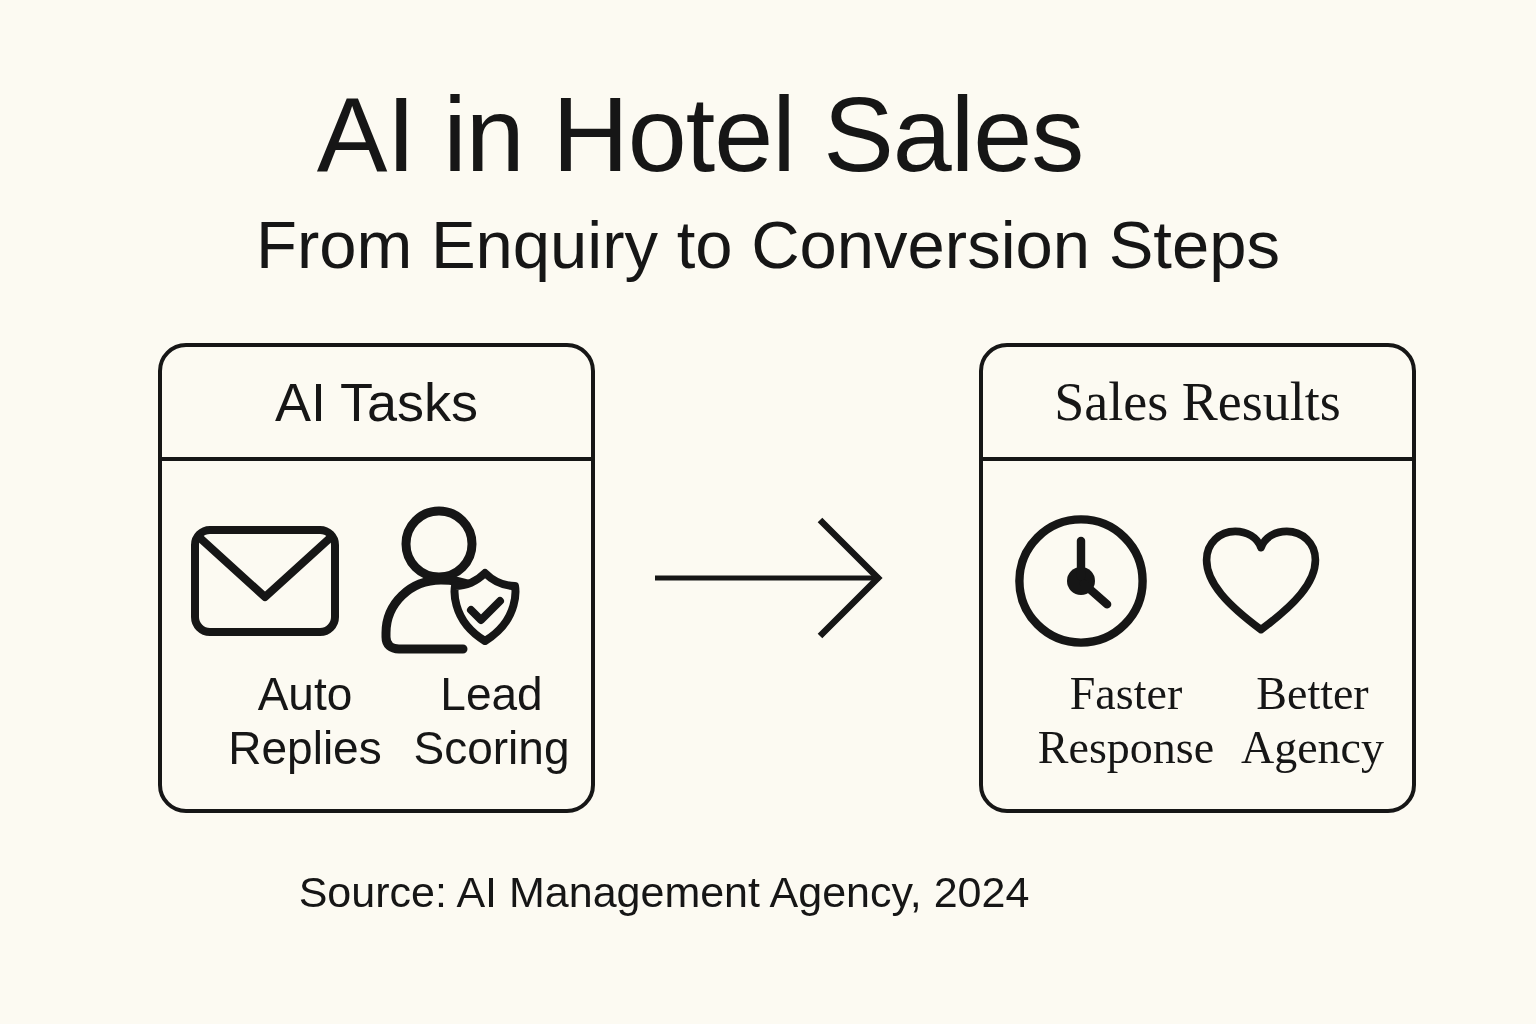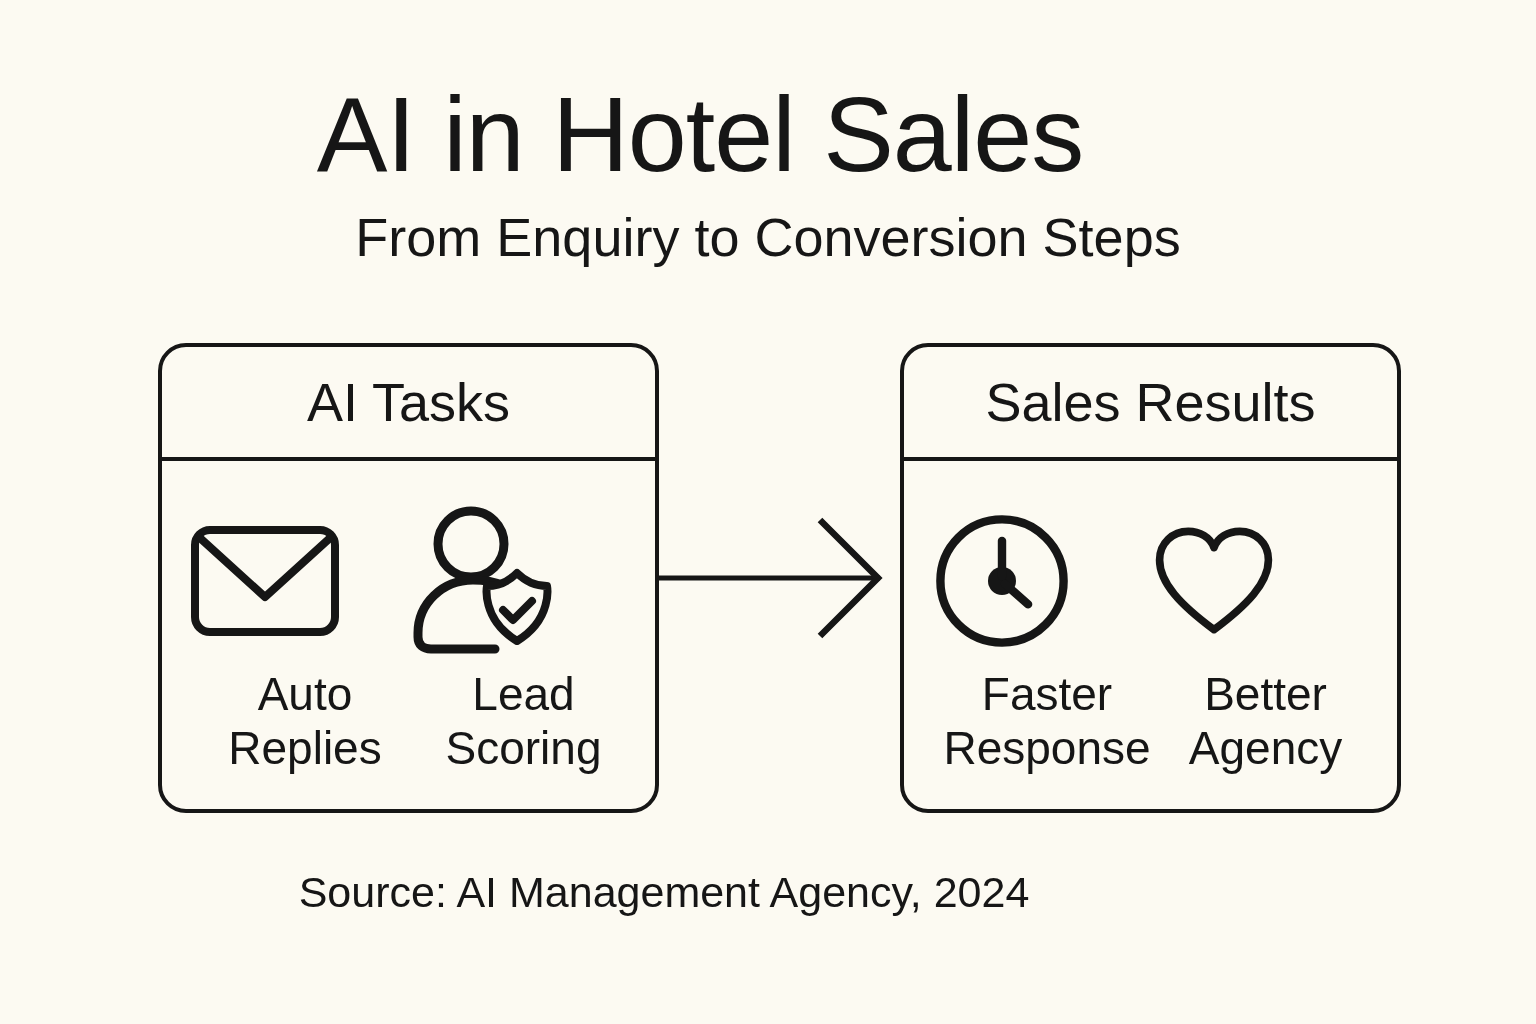--- a/index.html
+++ b/index.html
@@ -12,32 +12,32 @@
     overflow:hidden;
   }
   .title {
     position:absolute; top:74px; left:0; width:1400px;
     text-align:center;
     font-size:106px; font-weight:500; letter-spacing:-1px;
   }
   .subtitle {
     position:absolute; top:206px; left:0; width:1536px;
     text-align:center;
-    font-size:54px; font-weight:400;
+    font-size:67px; font-weight:400;
   }
   .card {
     position:absolute; top:343px;
-    width:501px; height:470px;
+    width:437px; height:470px;
     border:4.5px solid #161616;
     border-radius:28px;
     box-sizing:border-box;
     background:transparent;
   }
   .card-left  { left:158px; }
-  .card-right { left:900px; }
+  .card-right { left:979px;font-family:Liberation Serif, serif; }
   .card-header {
     height:110px;
     border-bottom:4.5px solid #161616;
     display:flex; align-items:center; justify-content:center;
     font-size:54px; font-weight:500;
   }
   .card-body {
     display:flex;
     padding:0 28px;
   }

